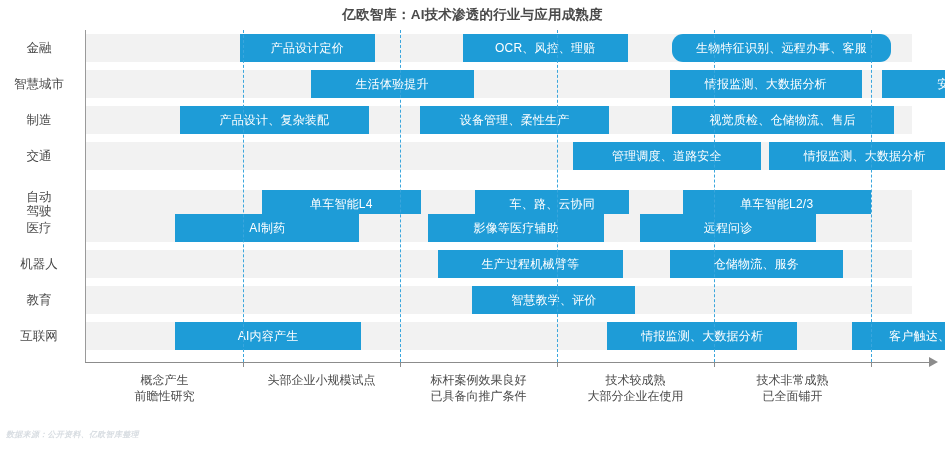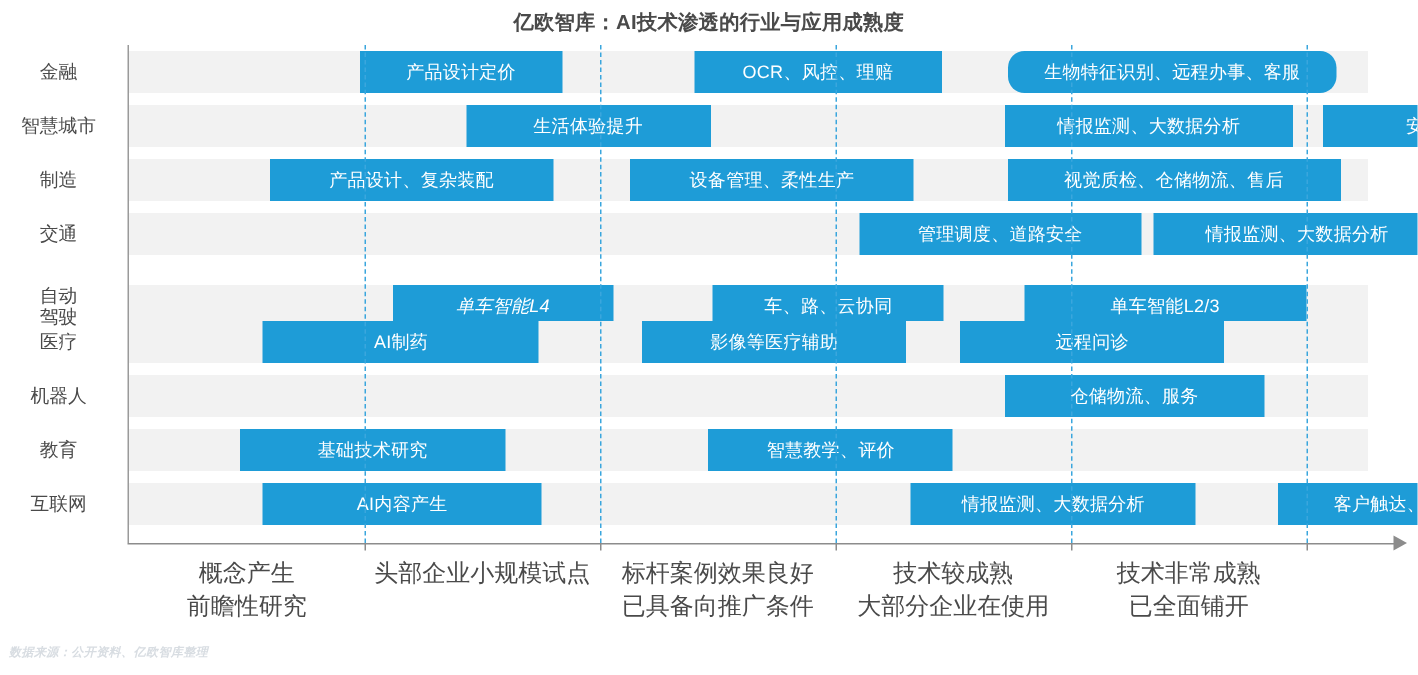--- a/index.html
+++ b/index.html
@@ -123,21 +123,21 @@
     top: 362px;
     width: 1px;
     height: 5px;
     background: #8c8c8c;
   }
 
   .x-label {
     position: absolute;
     top: 372px;
     text-align: center;
-    font-size: 16px;
+    font-size: 12px;
     color: #4a4a4a;
     line-height: 1.35;
     white-space: pre-line;
     transform: translateX(-50%);
   }
 
   #source-note {
     position: absolute;
     left: 6px;
     bottom: 10px;
@@ -180,40 +180,40 @@
       <div class="row" style="top: 108px;">
         <div class="row-band" style="background: rgb(242, 242, 242);"></div>
         <div class="row-label" style="color: rgb(74, 74, 74);">交通</div>
         <div class="bar" style="left: 572.7px; width: 188.4px; background: rgb(30, 156, 215);">管理调度、道路安全</div>
         <div class="bar" style="left: 768.95px; width: 191.54px; background: rgb(30, 156, 215);">情报监测、大数据分析</div>
       </div>
       <div class="row" style="top: 144px; margin-top: 12px;">
         <div class="row-band" style="background: rgb(242, 242, 242);"></div>
         <div class="row-label" style="color: rgb(74, 74, 74);">自动
 驾驶</div>
-        <div class="bar" style="left: 261.84px; width: 147px; background: rgb(30, 156, 215); font-style: italic;">单车智能L4</div>
+        <div class="bar" style="left: 261.84px; width: 159px; background: rgb(30, 156, 215);">单车智能L4</div>
         <div class="bar" style="left: 475.36px; width: 153.86px; background: rgb(30, 156, 215);">车、路、云协同</div>
         <div class="bar" style="left: 682.6px; width: 188.4px; background: rgb(30, 156, 215);">单车智能L2/3</div>
       </div>
       <div class="row" style="top: 180px;">
         <div class="row-band" style="background: rgb(242, 242, 242);"></div>
         <div class="row-label" style="color: rgb(74, 74, 74);">医疗</div>
         <div class="bar" style="left: 175.49px; width: 183.69px; background: rgb(30, 156, 215);">AI制药</div>
         <div class="bar" style="left: 640.21px; width: 175.84px; background: rgb(30, 156, 215);">远程问诊</div>
         <div class="bar" style="left: 428.26px; width: 175.84px; background: rgb(30, 156, 215);">影像等医疗辅助</div>
       </div>
       <div class="row" style="top: 216px;">
         <div class="row-band" style="background: rgb(242, 242, 242);"></div>
         <div class="row-label" style="color: rgb(74, 74, 74);">机器人</div>
+        <div class="bar" style="left: 437.68px; width: 185.26px; background: rgb(30, 156, 215);">生产过程机械臂等</div>
         <div class="bar" style="left: 670.04px; width: 172.7px; background: rgb(30, 156, 215);">仓储物流、服务</div>
       </div>
       <div class="row" style="top: 252px;">
         <div class="row-band" style="background: rgb(242, 242, 242);"></div>
         <div class="row-label" style="color: rgb(74, 74, 74);">教育</div>
-        <div class="bar" style="left: 159.79px; width: 177.41px; background: rgb(30, 156, 215);">基础技术研究</div>
         <div class="bar" style="left: 472.22px; width: 163.28px; background: rgb(30, 156, 215);">智慧教学、评价</div>
       </div>
       <div class="row" style="top: 288px;">
         <div class="row-band" style="background: rgb(242, 242, 242);"></div>
         <div class="row-label" style="color: rgb(74, 74, 74);">互联网</div>
         <div class="bar" style="left: 175.49px; width: 185.26px; background: rgb(30, 156, 215);">AI内容产生</div>
         <div class="bar" style="left: 607.24px; width: 189.97px; background: rgb(30, 156, 215);">情报监测、大数据分析</div>
         <div class="bar" style="left: 852.16px; width: 183.69px; background: rgb(30, 156, 215);">客户触达、智慧营销</div>
       </div>
     </div>

